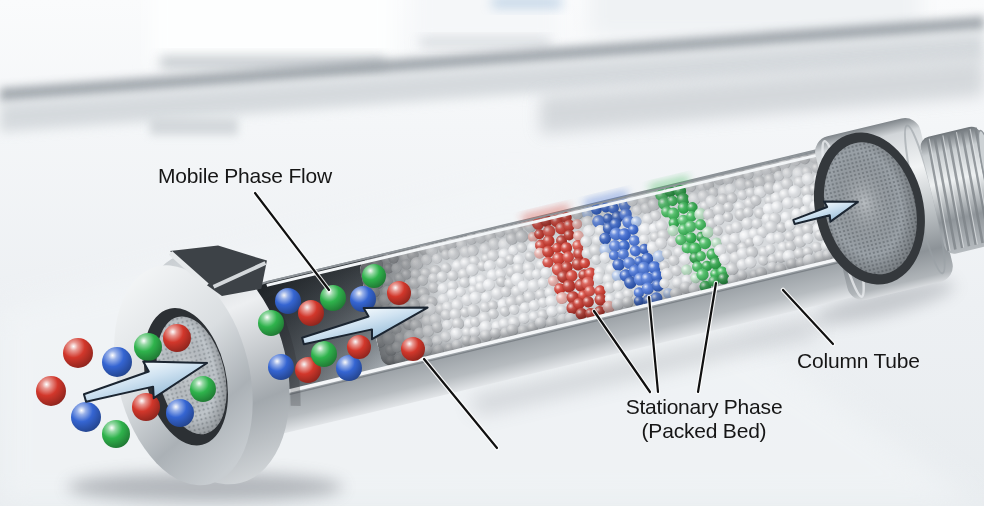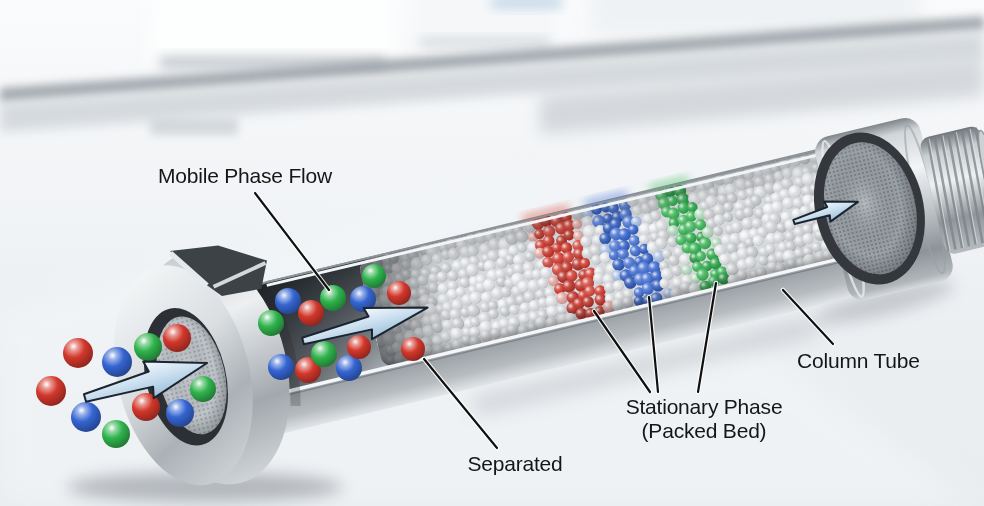--- a/index.html
+++ b/index.html
@@ -1348,20 +1348,19 @@
         <line x1="649" y1="297" x2="658" y2="392" stroke="#101010" stroke-width="2.2" stroke-linecap="round"></line>
         <line x1="716" y1="283" x2="698" y2="392" stroke="#ffffff" stroke-width="4.5" opacity="0.85" stroke-linecap="round"></line>
         <line x1="716" y1="283" x2="698" y2="392" stroke="#101010" stroke-width="2.2" stroke-linecap="round"></line>
         <line x1="783" y1="290" x2="833" y2="344" stroke="#ffffff" stroke-width="4.5" opacity="0.85" stroke-linecap="round"></line>
         <line x1="783" y1="290" x2="833" y2="344" stroke="#101010" stroke-width="2.2" stroke-linecap="round"></line>
       </g>
 </svg>
 
 <div class="label" id="lbl-mobile">Mobile Phase Flow</div>
 <div class="label centered" id="lbl-sep">
-  <div>Separated</div>
 </div>
 <div class="label" id="lbl-tube">Column Tube</div>
 <div class="label centered" id="lbl-stat">
   <div>Stationary Phase</div>
   <div>(Packed Bed)</div>
 </div>
 </div>
 
 </body></html>

